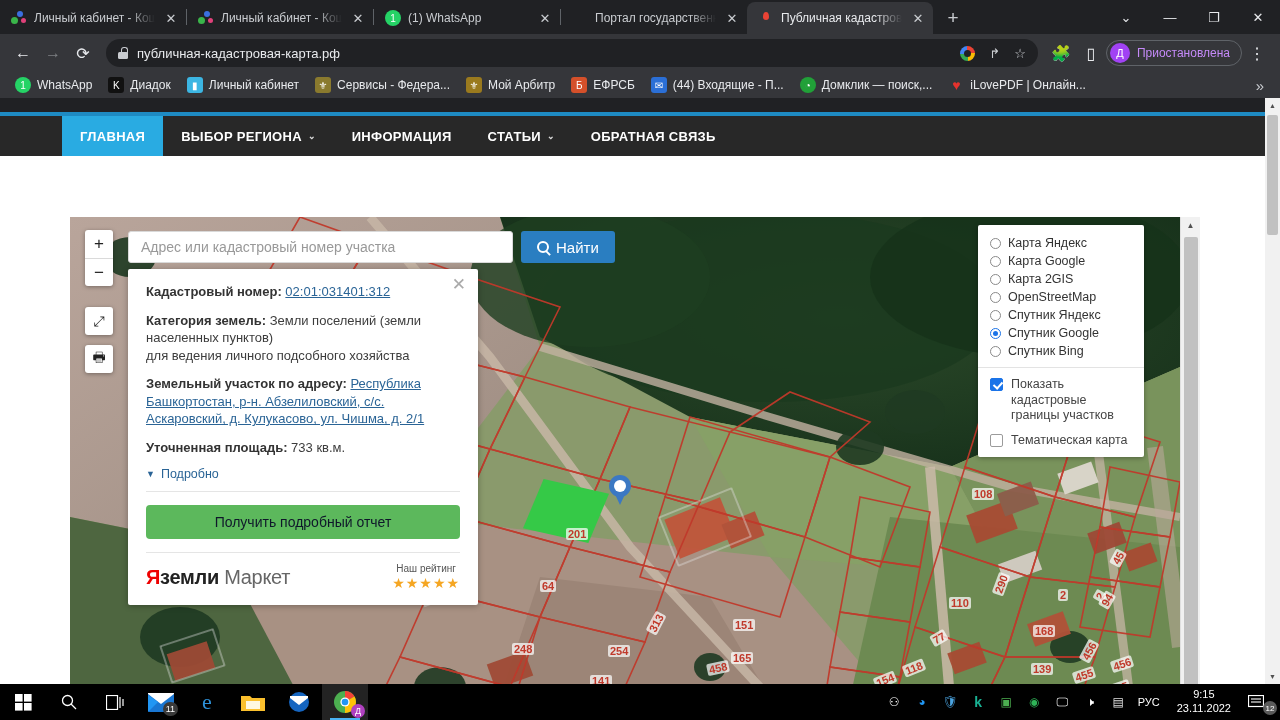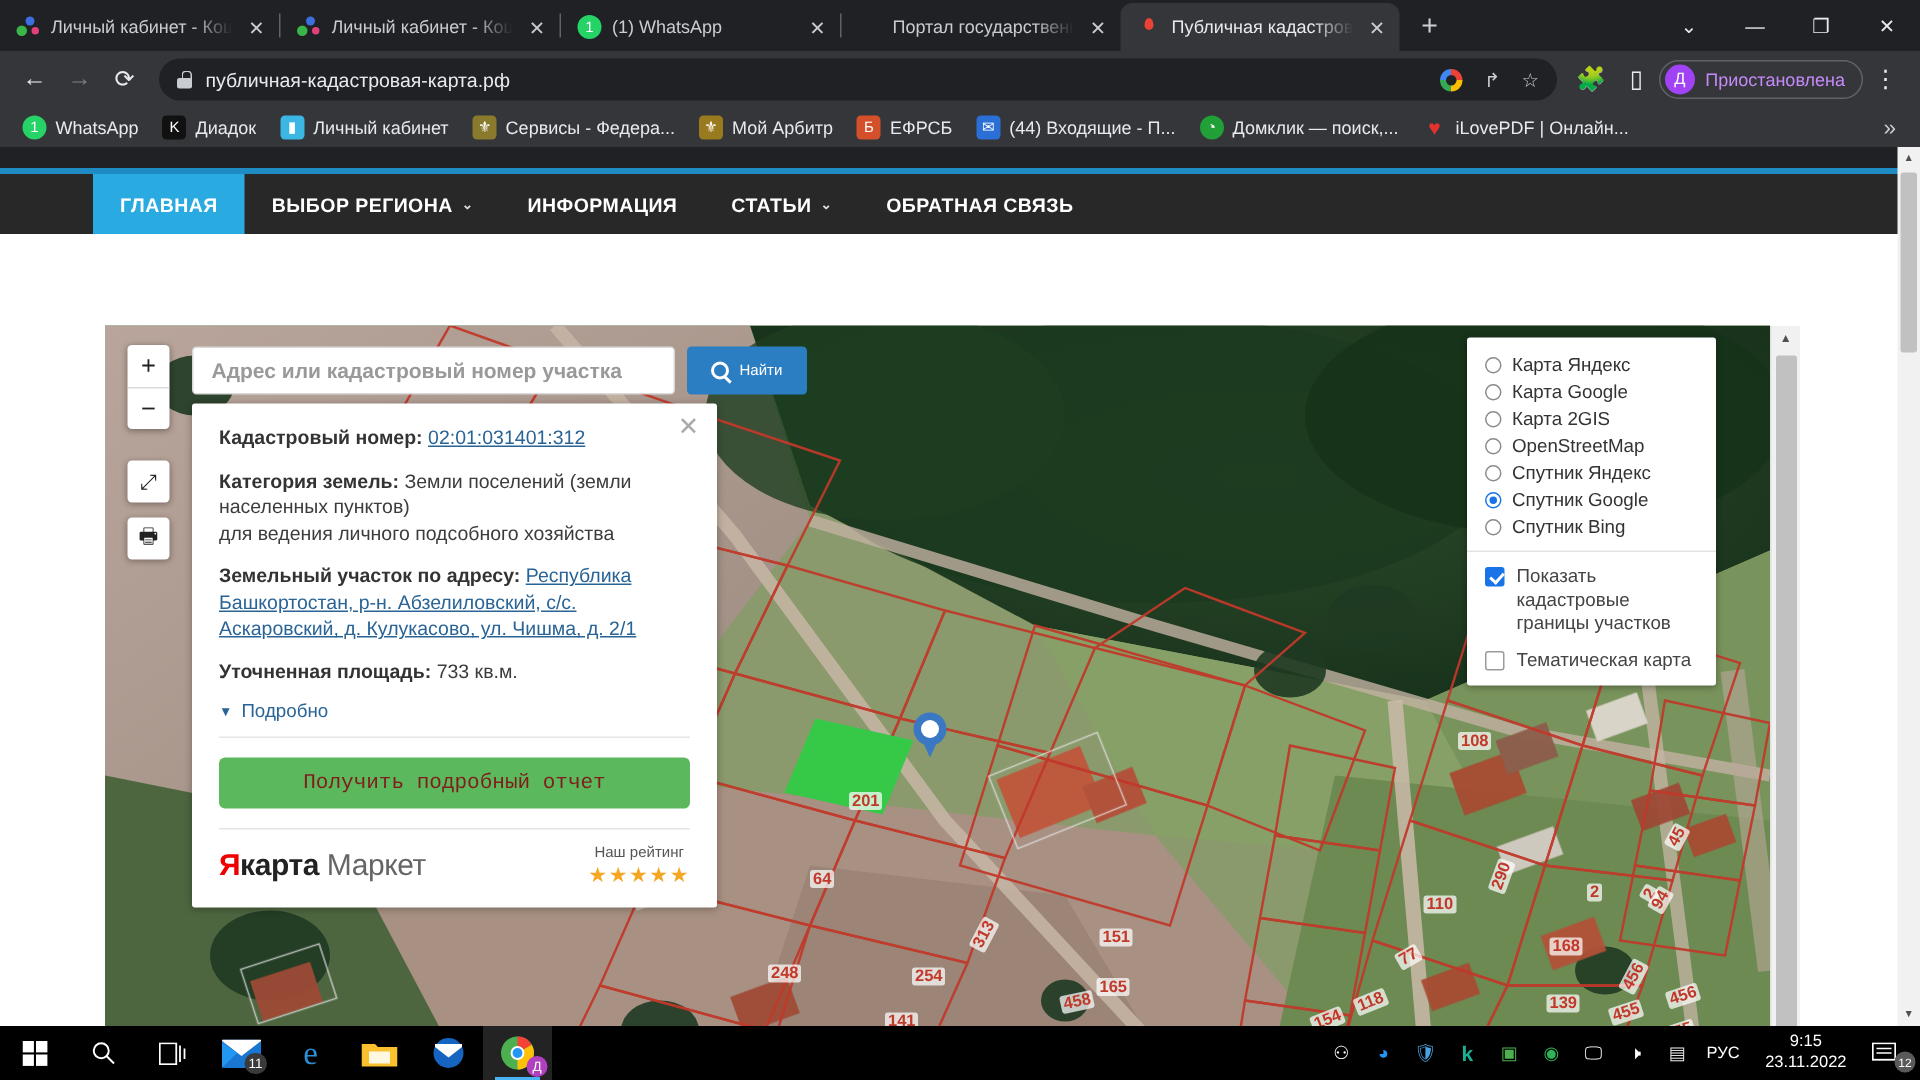--- a/index.html
+++ b/index.html
@@ -149,49 +149,49 @@
     position:absolute; left:15px; width:28px; height:28px; background:#fff; border-radius:3px;
     box-shadow:0 1px 4px rgba(0,0,0,.35); display:flex; align-items:center; justify-content:center;
     color:#222; font-size:14px;
   }
   .mapbtn.b1 { top:90px; }
   .mapbtn.b2 { top:128px; }
 
   
   .searchbox { position:absolute; left:58px; top:14px; display:flex; gap:0; }
   .search-input {
-    width:322px; height:32px; border:1px solid #d9d9d9; border-radius:3px; background:#fff;
-    padding:0 12px; font-size:14px; color:#222; font-family:"Liberation Sans",sans-serif; outline:none;font-weight:bold;
+    width:385px; height:32px; border:1px solid #d9d9d9; border-radius:3px; background:#fff;
+    padding:0 12px; font-size:14px; color:#222; font-family:"Liberation Sans",sans-serif; outline:none;
   }
   .search-input::placeholder { color:#999; }
   .search-btn {
     margin-left:8px; height:32px; padding:0 16px; background:#2a7ec1; color:#fff; border:none;
-    border-radius:3px; font-size:10px; font-family:"Liberation Sans",sans-serif;
+    border-radius:3px; font-size:15px; font-family:"Liberation Sans",sans-serif;
     display:flex; align-items:center; gap:7px; white-space:nowrap;
   }
   .mag { width:12px;height:12px;border:2px solid #fff;border-radius:50%;position:relative;display:inline-block; }
   .mag::after{content:"";position:absolute;right:-4px;bottom:-3px;width:6px;height:2px;background:#fff;transform:rotate(45deg);}
 
   
   .popup {
     position:absolute; left:58px; top:52px; width:350px; background:#fff;
     box-shadow:0 1px 6px rgba(0,0,0,.3); border-radius:2px; font-size:13px; color:#3c3c3c;
   }
   .popup-body { padding:14px 18px 10px 18px; position:relative; }
   .popup-close { position:absolute; right:12px; top:7px; font-size:17px; color:#aaa; line-height:1; }
   .row { margin-bottom:11px; line-height:1.35; }
   .row b { color:#333; }
   .lnk { color:#2a6496; text-decoration:underline; }
   .more { color:#2a6496; font-size:12.5px; display:flex; align-items:center; gap:6px; }
   .more .tri { font-size:9px; }
   .popup-hr { height:1px; background:#e5e5e5; margin:0 18px; }
   .cta-wrap { padding:13px 18px; }
   .cta {
-    display:block; width:100%; background:#5cb85c; color:#7f1d1d; border:none; border-radius:4px;
-    height:34px; font-size:14px; font-family:Liberation Mono, monospace;
+    display:block; width:100%; background:#5cb85c; color:#0f172a; border:none; border-radius:4px;
+    height:34px; font-size:14px; font-family:Liberation Sans, sans-serif;
   }
   .ymrow { display:flex; align-items:center; padding:10px 18px 14px 18px; }
   .ym { font-size:20px; font-weight:bold; letter-spacing:-.3px; }
   .ym .ya { color:#e00; } .ym .ndeks { color:#222; } .ym .market { color:#666; font-weight:normal; }
   .rating { margin-left:auto; text-align:center; }
   .rating-lbl { font-size:10px; color:#555; margin-bottom:1px; }
   .stars { color:#f5a623; font-size:14px; letter-spacing:1px; }
 
   
   .layers {
@@ -594,21 +594,21 @@
               <span>Подробно</span>
             </div>
           </div>
           <div class="popup-hr"></div>
           <div class="cta-wrap">
             <button class="cta">Получить подробный отчет</button>
           </div>
           <div class="popup-hr"></div>
           <div class="ymrow">
             <div class="ym">
-              <span class="ya">Я</span><span class="ndeks">карта</span>
+              <span class="ya">Я</span><span class="ndeks">земли</span>
               <span class="market">Маркет</span>
             </div>
             <div class="rating">
               <div class="rating-lbl">Наш рейтинг</div>
               <div class="stars">★★★★★</div>
             </div>
           </div>
         </div>
 
         <div class="layers">

